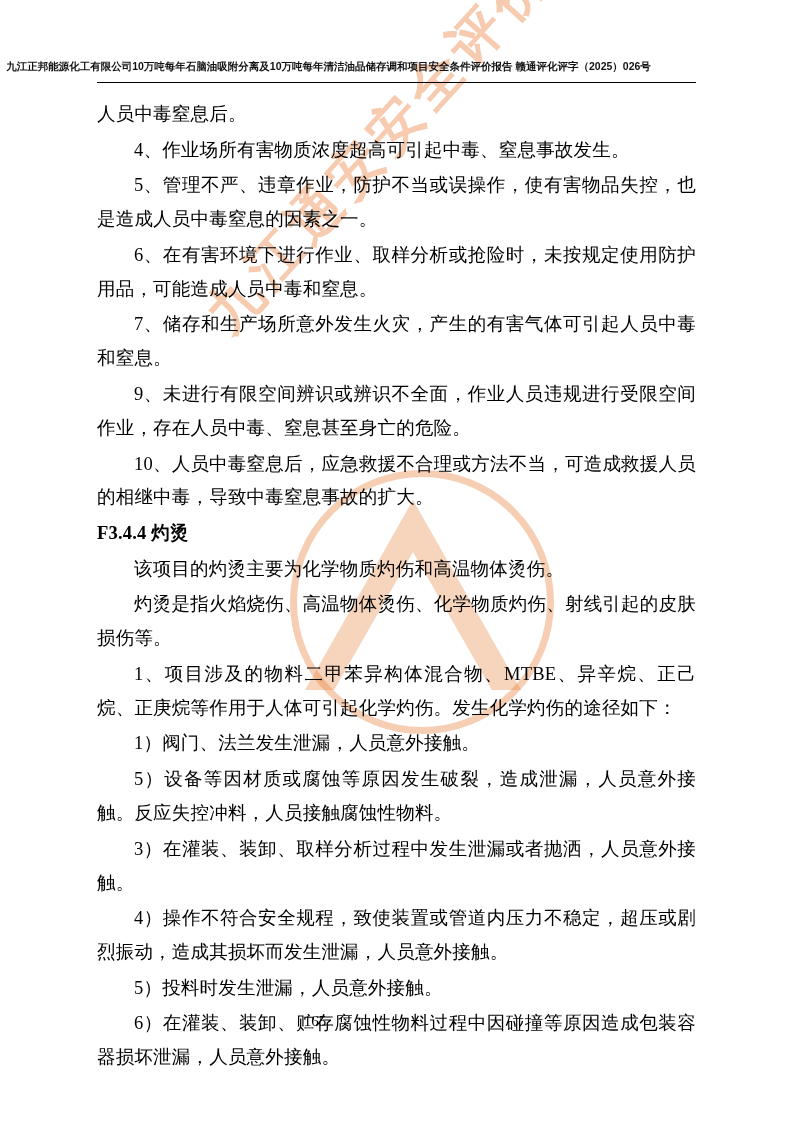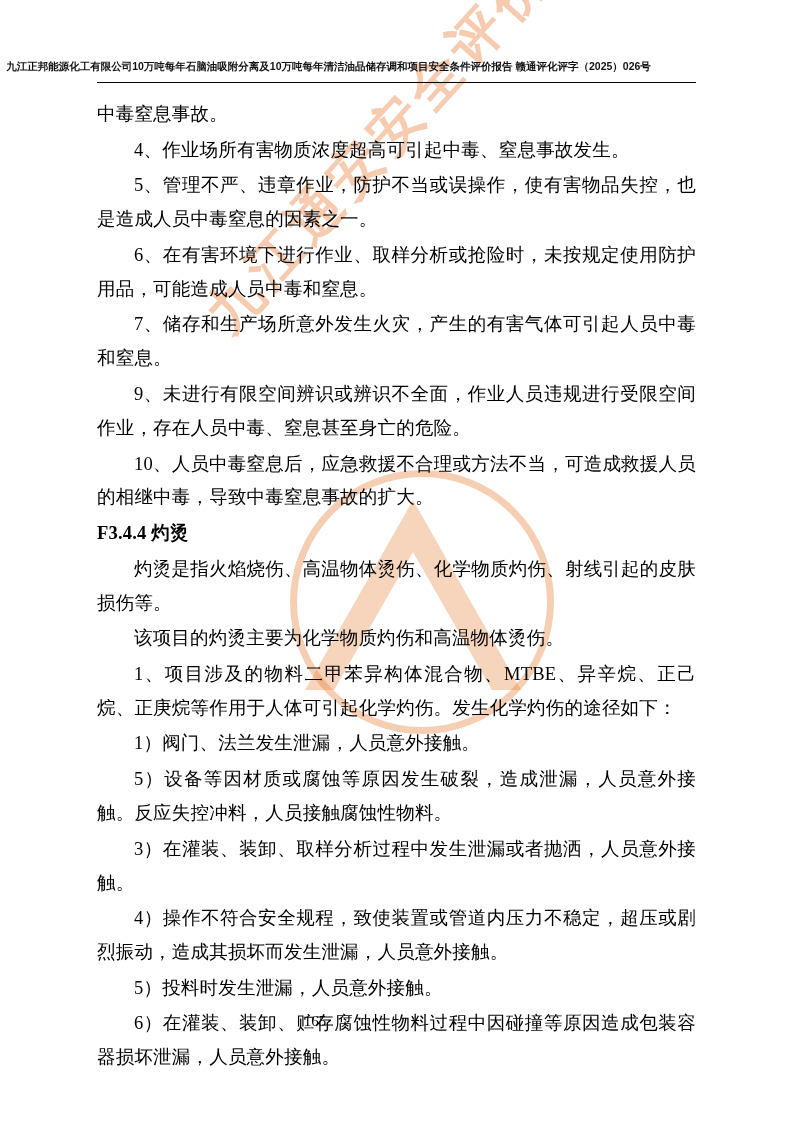--- a/index.html
+++ b/index.html
@@ -140,30 +140,30 @@
     <div class="wm-tri"></div>
     <div class="wm-tri-inner"></div>
     <div class="wm-ring"></div>
     <div class="wm-text t1">九江通安安全评价有限公司</div>
   </div>
 
   <div class="header">九江正邦能源化工有限公司10万吨每年石脑油吸附分离及10万吨每年清洁油品储存调和项目安全条件评价报告 赣通评化评字（2025）026号</div>
   <div class="header-rule"></div>
 
   <div class="content">
-    <p>中毒窒息事故。</p>
+    <p>人员中毒窒息后。</p>
     <p class="indent">4、作业场所有害物质浓度超高可引起中毒、窒息事故发生。</p>
     <p class="indent">5、管理不严、违章作业，防护不当或误操作，使有害物品失控，也是造成人员中毒窒息的因素之一。</p>
     <p class="indent">6、在有害环境下进行作业、取样分析或抢险时，未按规定使用防护用品，可能造成人员中毒和窒息。</p>
     <p class="indent">7、储存和生产场所意外发生火灾，产生的有害气体可引起人员中毒和窒息。</p>
     <p class="indent">9、未进行有限空间辨识或辨识不全面，作业人员违规进行受限空间作业，存在人员中毒、窒息甚至身亡的危险。</p>
     <p class="indent">10、人员中毒窒息后，应急救援不合理或方法不当，可造成救援人员的相继中毒，导致中毒窒息事故的扩大。</p>
     <p class="heading">F3.4.4 灼烫</p>
+    <p class="indent">该项目的灼烫主要为化学物质灼伤和高温物体烫伤。</p>
     <p class="indent">灼烫是指火焰烧伤、高温物体烫伤、化学物质灼伤、射线引起的皮肤损伤等。</p>
-    <p class="indent">该项目的灼烫主要为化学物质灼伤和高温物体烫伤。</p>
     <p class="indent">1、项目涉及的物料二甲苯异构体混合物、MTBE、异辛烷、正己烷、正庚烷等作用于人体可引起化学灼伤。发生化学灼伤的途径如下：</p>
     <p class="indent">1）阀门、法兰发生泄漏，人员意外接触。</p>
     <p class="indent">5）设备等因材质或腐蚀等原因发生破裂，造成泄漏，人员意外接触。反应失控冲料，人员接触腐蚀性物料。</p>
     <p class="indent">3）在灌装、装卸、取样分析过程中发生泄漏或者抛洒，人员意外接触。</p>
     <p class="indent">4）操作不符合安全规程，致使装置或管道内压力不稳定，超压或剧烈振动，造成其损坏而发生泄漏，人员意外接触。</p>
     <p class="indent">5）投料时发生泄漏，人员意外接触。</p>
     <p class="indent">6）在灌装、装卸、贮存腐蚀性物料过程中因碰撞等原因造成包装容器损坏泄漏，人员意外接触。</p>
   </div>
 
   <div class="pagenum">165</div>

